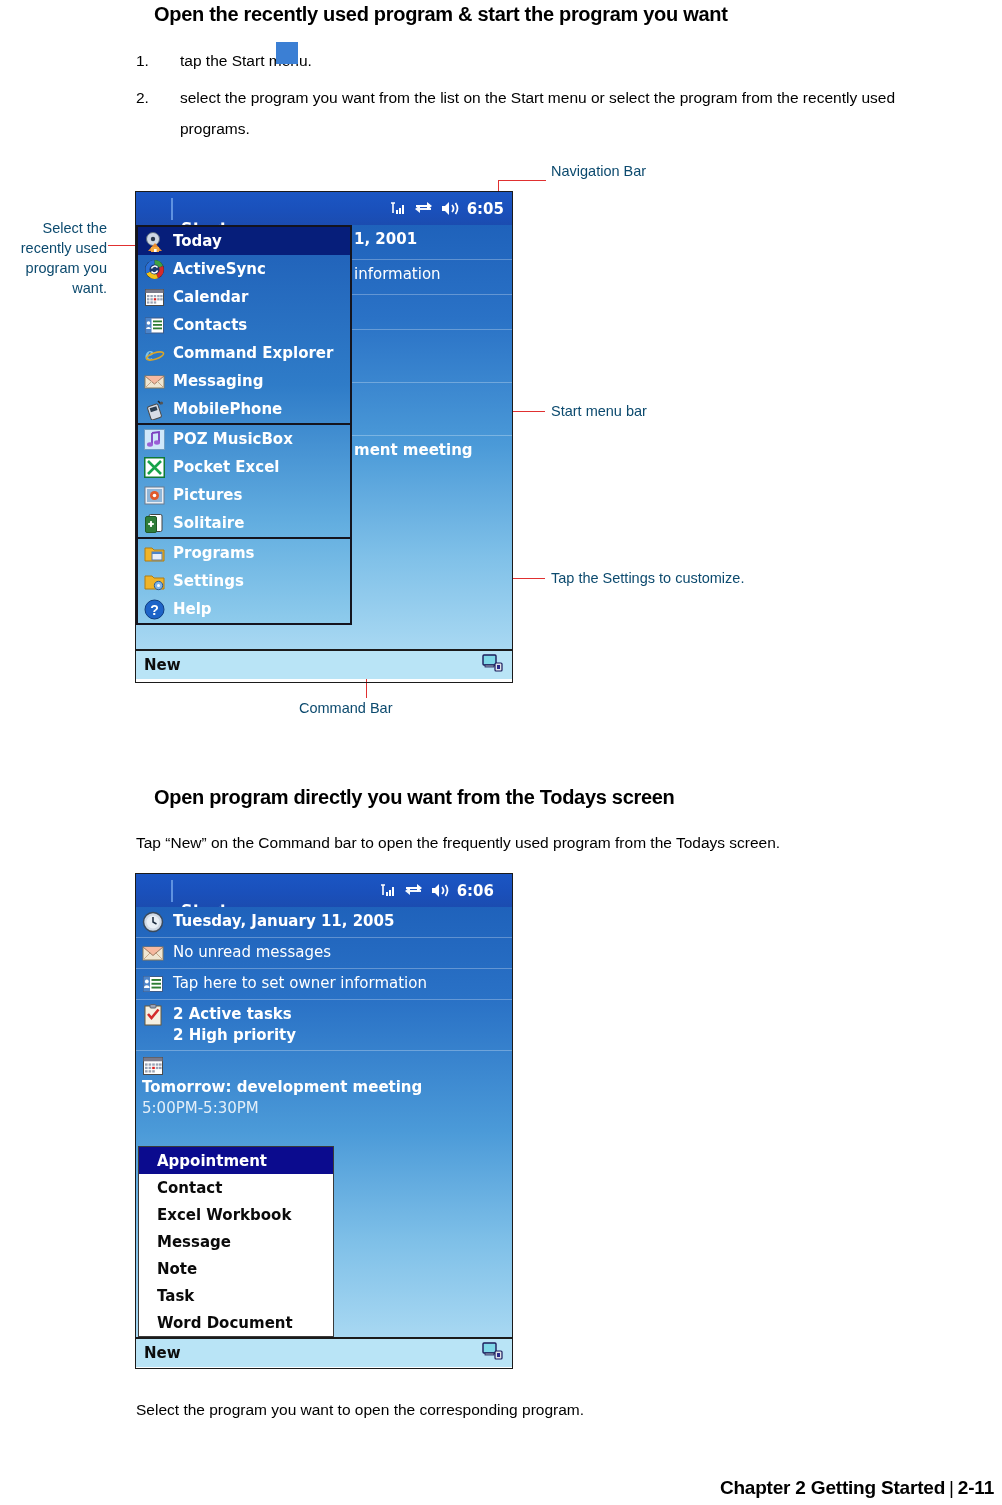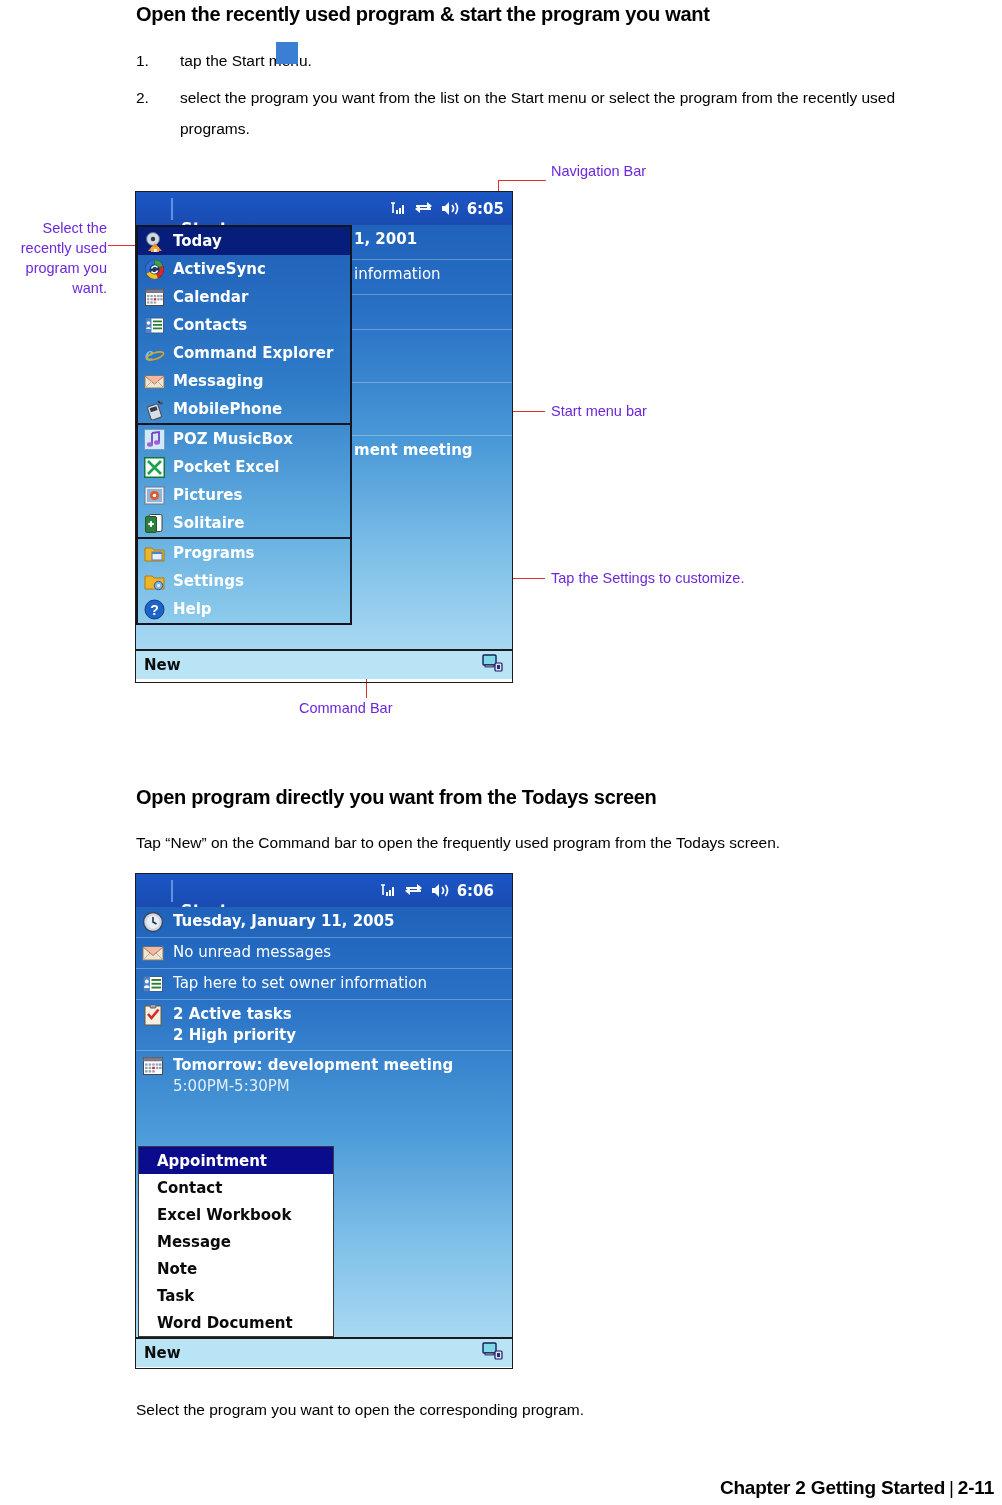--- a/index.html
+++ b/index.html
@@ -16,20 +16,21 @@
     overflow: hidden;
   }
 
   
   .doc-h1 {
     position: absolute;
     font-size: 20px;
     font-weight: bold;
     letter-spacing: -0.3px;
     white-space: nowrap;
+    margin-left: 18px;
   }
   .doc-p {
     position: absolute;
     font-size: 15.5px;
     white-space: nowrap;
   }
   .num {
     position: absolute;
     font-size: 15.5px;
   }
@@ -65,21 +66,21 @@
     letter-spacing: -0.2px;
     white-space: nowrap;
     text-align: right;
   }
   #footer .sep { font-weight: normal; padding: 0 4px; }
 
   
   .callout {
     position: absolute;
     font-size: 14.5px;
-    color: #6d28d9;
+    color: #0c4a6e;
     line-height: 20px;
     white-space: nowrap;
   }
   .callout.right-align { text-align: right; white-space: normal; }
 
   .lead-line {
     position: absolute;
     background: #e03030;
     height: 1px;
   }
@@ -646,21 +647,21 @@
             <rect x="8" y="0.5" width="6" height="3.5" rx="1" fill="#9aa3b5" stroke="#5a6070"></rect>
             <path d="M6 10 L9.5 14 L16.5 5.5" stroke="#d32b2b" stroke-width="2.6" fill="none"></path>
           </svg>
       </div>
       <div class="tlabel bold">
         <span class="sub">2 Active tasks</span>
         <span class="sub">2 High priority</span>
       </div>
     </div>
 
-    <div class="today-row" style="border-bottom:none;">
+    <div class="today-row" style="border-bottom:none;flex-direction:column;">
       <div class="ticon">
         <svg class="ic" viewBox="0 0 22 22">
             <rect x="1.5" y="2.5" width="19" height="17" fill="#fff" stroke="#4a4a4a"></rect>
             <rect x="1.5" y="2.5" width="19" height="3.8" fill="#7a7a8a"></rect>
             <g fill="#9aa3b5">
               <rect x="3" y="8.4" width="2.6" height="2.3"></rect>
               <rect x="6.6" y="8.4" width="2.6" height="2.3"></rect>
               <rect x="10.2" y="8.4" width="2.6" height="2.3"></rect>
               <rect x="13.8" y="8.4" width="2.6" height="2.3"></rect>
               <rect x="17" y="8.4" width="2.6" height="2.3"></rect>

